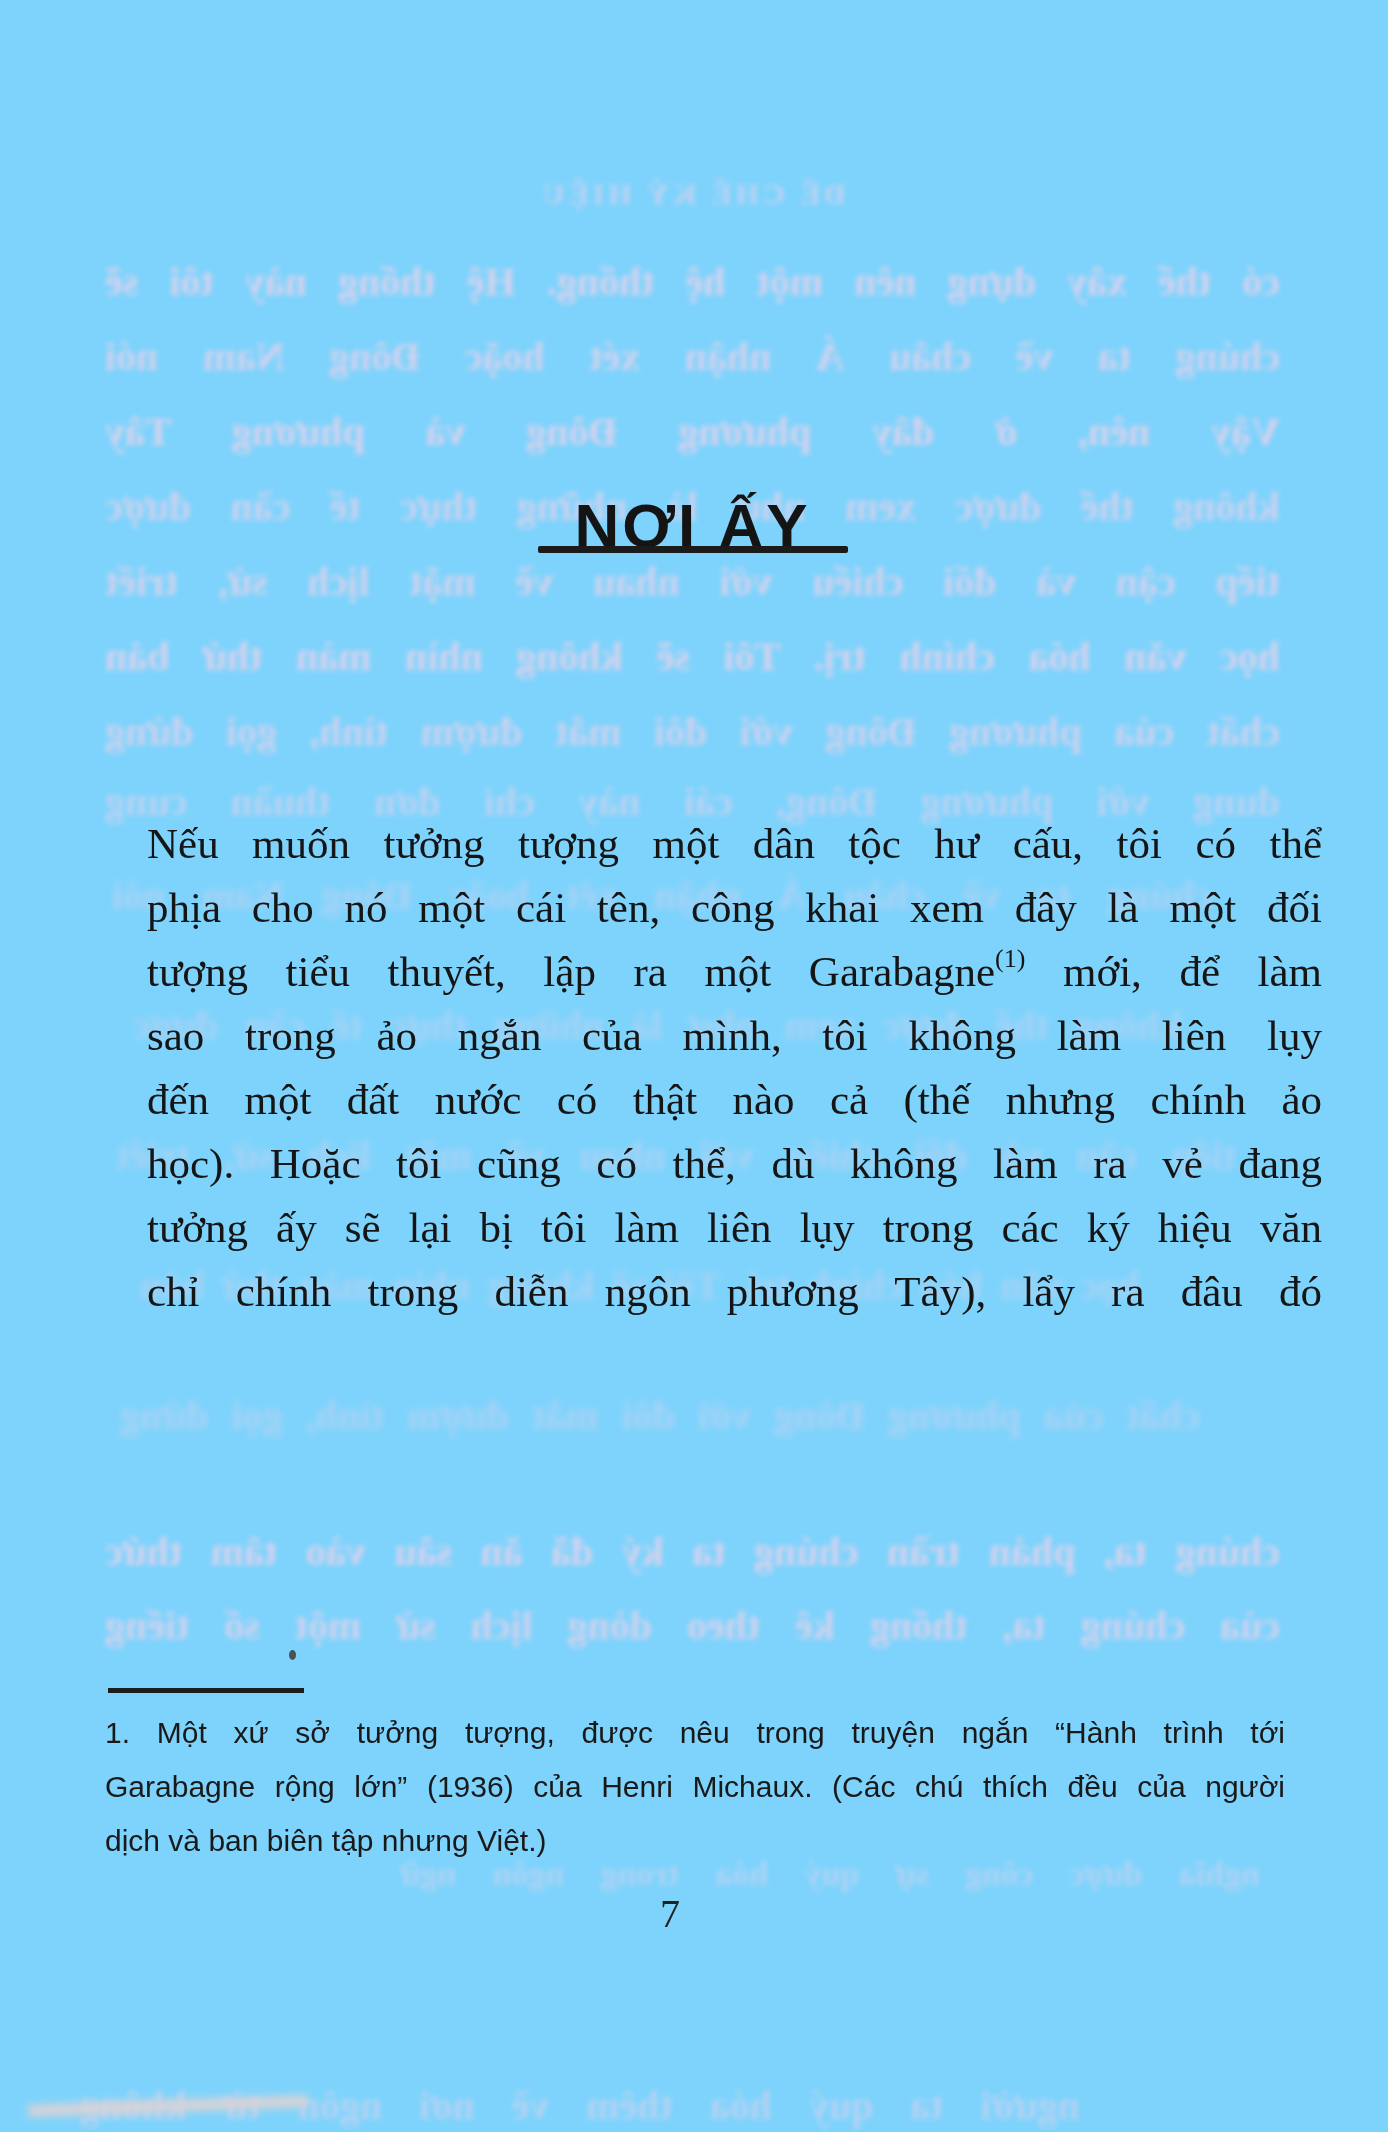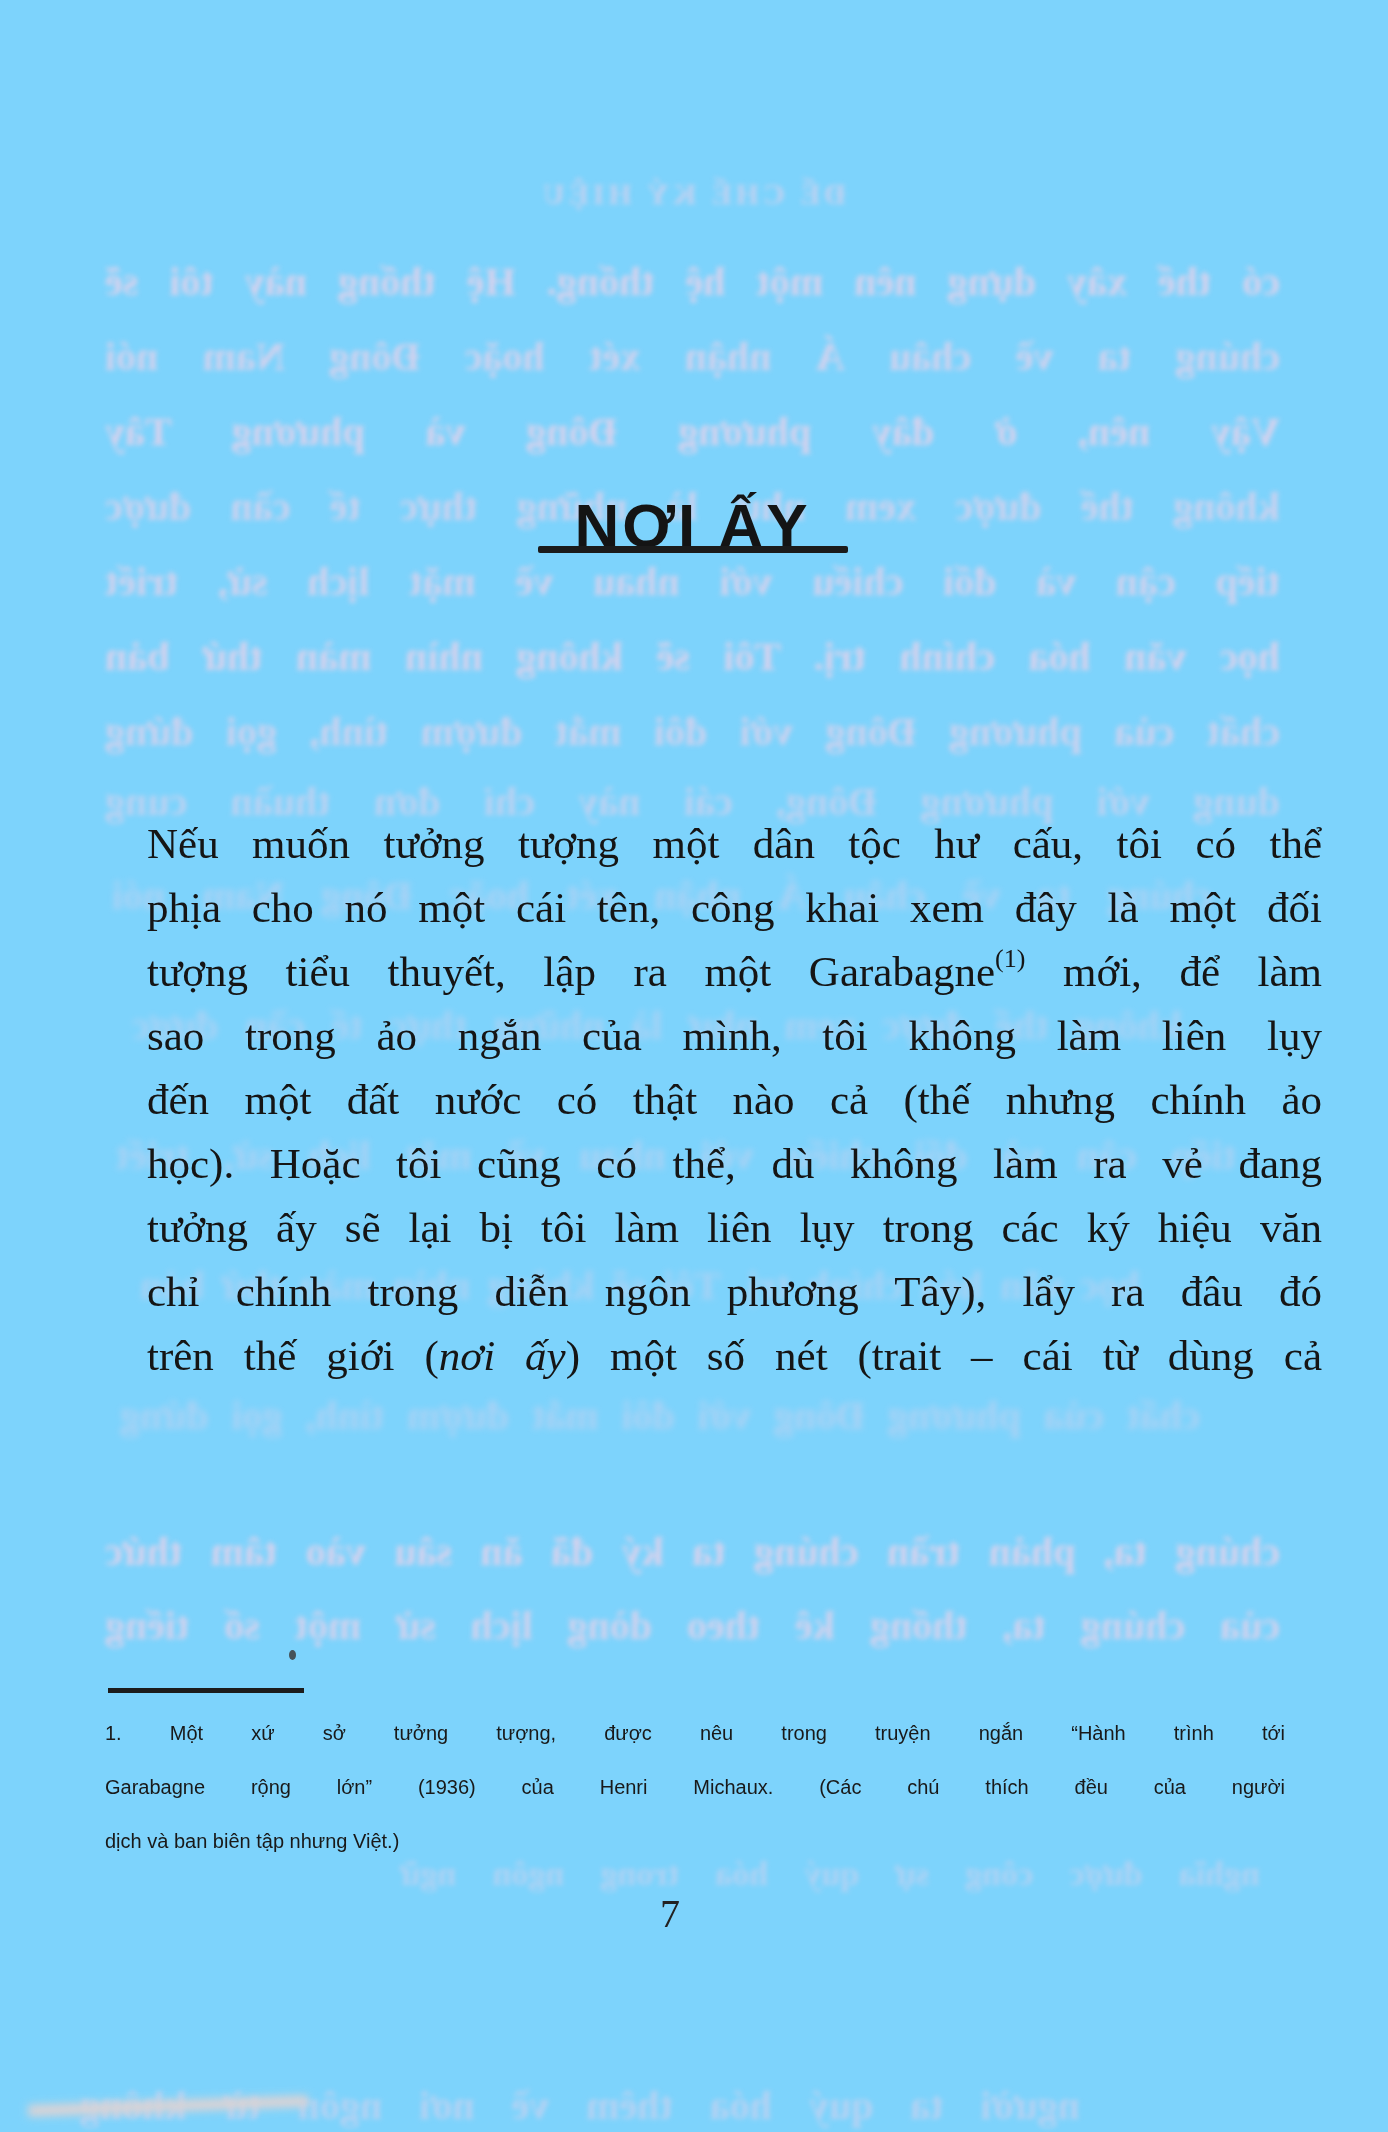--- a/index.html
+++ b/index.html
@@ -29,21 +29,21 @@
   }
   
   .body-block { position:absolute; top:812px; left:105px; width:1175px; font-size:43px; color:#151515;margin-left:42px; }
   .bline { height:64px; line-height:64px; text-align:justify; text-align-last:justify; white-space:nowrap; }
   .fn-ref { font-size:26px; vertical-align:19px; line-height:0; letter-spacing:0; }
   
   .speck { position:absolute; top:1650px; left:289px; width:7px; height:10px; background:#3c3c3c; border-radius:50%; opacity:.85; }
   .fn-rule { position:absolute; top:1688px; left:108px; width:196px; height:5px; background:#1c1c1c; }
   .footnote {
     position:absolute; top:1706px; left:105px; width:1180px;
-    font-family:"Liberation Sans", sans-serif; font-size:20px; color:#191919;
+    font-family:"Liberation Sans", sans-serif; font-size:30px; color:#191919;
   }
   .fline { height:54px; line-height:54px; text-align:justify; text-align-last:justify; white-space:nowrap; }
   .fline.last { text-align-last:left; }
   
   .pagenum {
     position:absolute; top:1890px; left:105px; width:1130px;
     text-align:center; font-size:40px; color:#222;
   }
   
   .smudge { position:absolute; top:2100px; left:28px; width:280px; height:12px; background:#d9d3d6; filter:blur(4px); transform:rotate(-2deg); }
@@ -79,21 +79,20 @@
 
   <div class="body-block">
     <div class="bline"><span>Nếu muốn tưởng tượng một dân tộc hư cấu, tôi có thể</span></div>
     <div class="bline"><span>phịa cho nó một cái tên, công khai xem đây là một đối</span></div>
     <div class="bline"><span>tượng tiểu thuyết, lập ra một Garabagne</span><sup class="fn-ref">(1)</sup><span> mới, để làm</span></div>
     <div class="bline"><span>sao trong ảo ngắn của mình, tôi không làm liên lụy</span></div>
     <div class="bline"><span>đến một đất nước có thật nào cả (thế nhưng chính ảo</span></div>
     <div class="bline"><span>học). Hoặc tôi cũng có thể, dù không làm ra vẻ đang</span></div>
     <div class="bline"><span>tưởng ấy sẽ lại bị tôi làm liên lụy trong các ký hiệu văn</span></div>
     <div class="bline"><span>chỉ chính trong diễn ngôn phương Tây), lẩy ra đâu đó</span></div>
-    <div class="bline"><span>trên thế giới (</span><i>nơi ấy</i><span>) một số nét (trait – cái từ dùng cả</span></div>
   </div>
 
   <div class="speck"></div>
   <div class="fn-rule"></div>
   <div class="footnote">
     <div class="fline">1. Một xứ sở tưởng tượng, được nêu trong truyện ngắn “Hành trình tới</div>
     <div class="fline">Garabagne rộng lớn” (1936) của Henri Michaux. (Các chú thích đều của người</div>
     <div class="fline last">dịch và ban biên tập nhưng Việt.)</div>
   </div>
 

